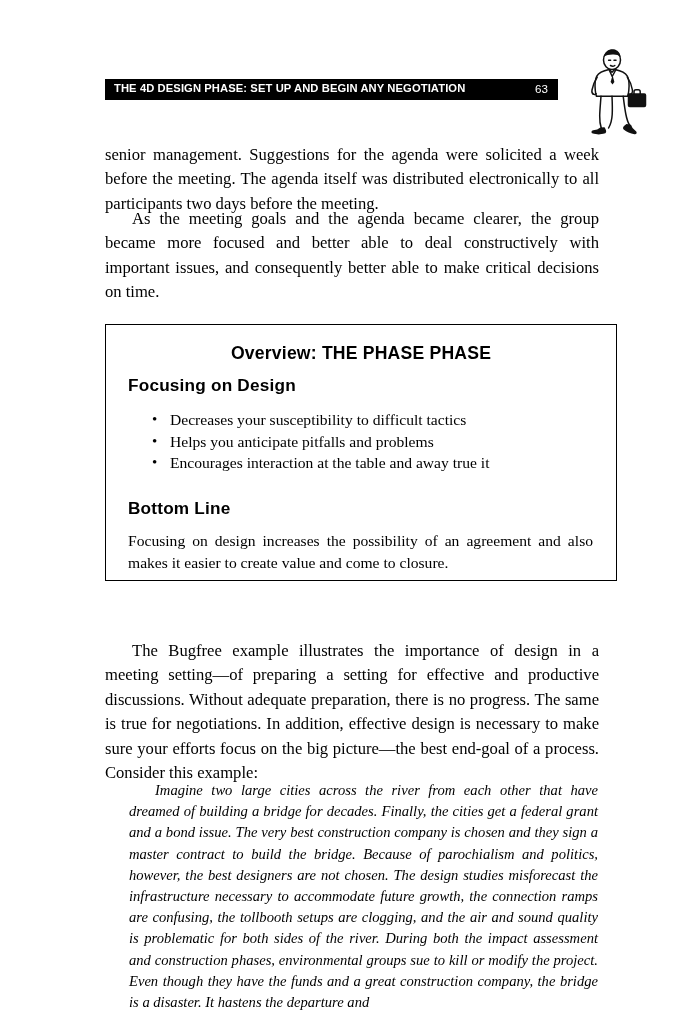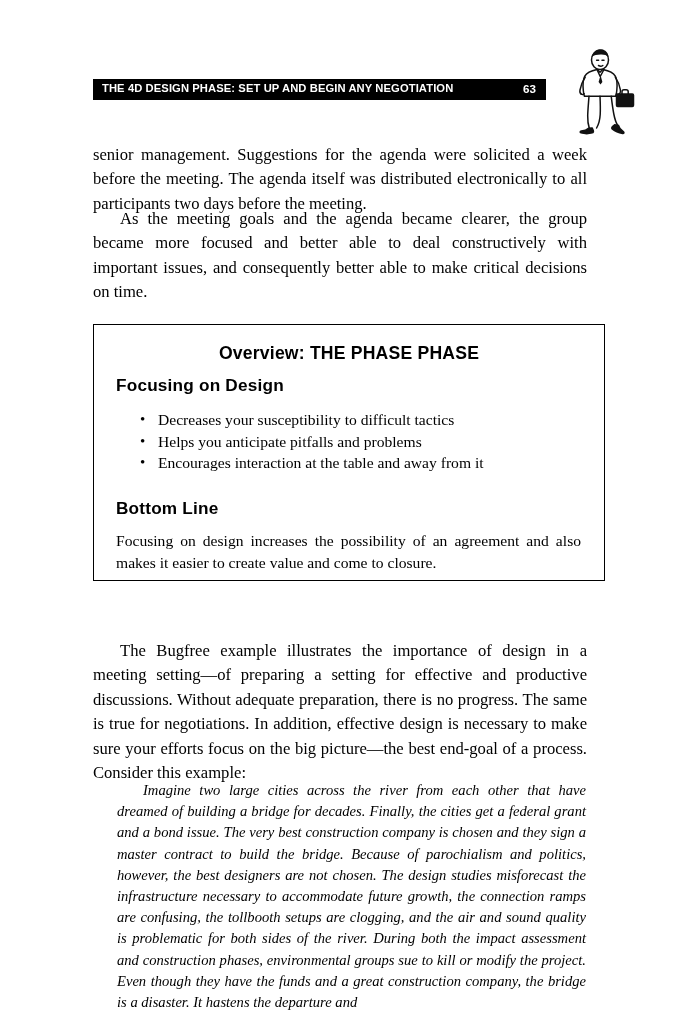--- a/index.html
+++ b/index.html
@@ -10,21 +10,21 @@
   body {
     width: 682px;
     height: 1024px;
     position: relative;
     font-family: "Liberation Serif", serif;
     color: #000000;
     overflow: hidden;
   }
   .page {
     position: absolute;
-    left: 0; top: 0;
+    left: 12px; top: 0;
     width: 578px;
     height: 1024px;
     background: #ffffff;
   }
 
   
   .header-band {
     position: absolute;
     left: 93px;
     top: 79px;
@@ -41,21 +41,21 @@
     font-weight: bold;
     font-size: 11.2px;
     letter-spacing: 0.1px;
     white-space: nowrap;
   }
   .header-page {
     position: absolute;
     right: 10px;
     top: 3px;
     font-family: "Liberation Sans", sans-serif;
-    font-weight: bold;
+    font-weight: normal;
     font-size: 11.6px;
   }
 
   
   .illustration {
     position: absolute;
     left: 556px;
     top: 46px;
     width: 92px;
     height: 92px;
@@ -207,21 +207,21 @@
 
   <p id="p1" class="body-col para">senior management. Suggestions for the agenda were solicited a week before the meeting. The agenda itself was distributed electronically to all participants two days before the meeting.</p>
   <p id="p2" class="body-col para indent">As the meeting goals and the agenda became clearer, the group became more focused and better able to deal constructively with important issues, and consequently better able to make critical decisions on time.</p>
 
   <div class="overview-box">
     <div class="ov-title">Overview: THE PHASE PHASE</div>
     <div class="ov-h2" id="ov-h2-focus">Focusing on Design</div>
     <ul class="ov-list">
       <li>Decreases your susceptibility to difficult tactics</li>
       <li>Helps you anticipate pitfalls and problems</li>
-      <li>Encourages interaction at the table and away from it</li>
+      <li>Encourages interaction at the table and away true it</li>
     </ul>
     <div class="ov-h2" id="ov-h2-bottom">Bottom Line</div>
     <p class="ov-bottom-text">Focusing on design increases the possibility of an agreement and also makes it easier to create value and come to closure.</p>
   </div>
 
   <p id="p3" class="body-col para indent">The Bugfree example illustrates the importance of design in a meeting setting—of preparing a setting for effective and productive discussions. Without adequate preparation, there is no progress. The same is true for negotiations. In addition, effective design is necessary to make sure your efforts focus on the big picture—the best end-goal of a process. Consider this example:</p>
 
   <p class="quote"><span class="q-indent"></span><span>Imagine two large cities across the river from each other that have dreamed of building a bridge for decades. Finally, the cities get a federal grant and a bond issue. The very best construction company is chosen and they sign a master contract to build the bridge. Because of parochialism and politics, however, the best designers are not chosen. The design studies misforecast the infrastructure necessary to accommodate future growth, the connection ramps are confusing, the tollbooth setups are clogging, and the air and sound quality is problematic for both sides of the river. During both the impact assessment and construction phases, environmental groups sue to kill or modify the project. Even though they have the funds and a great construction company, the bridge is a disaster. It hastens the departure and</span></p>
 
 </div>

